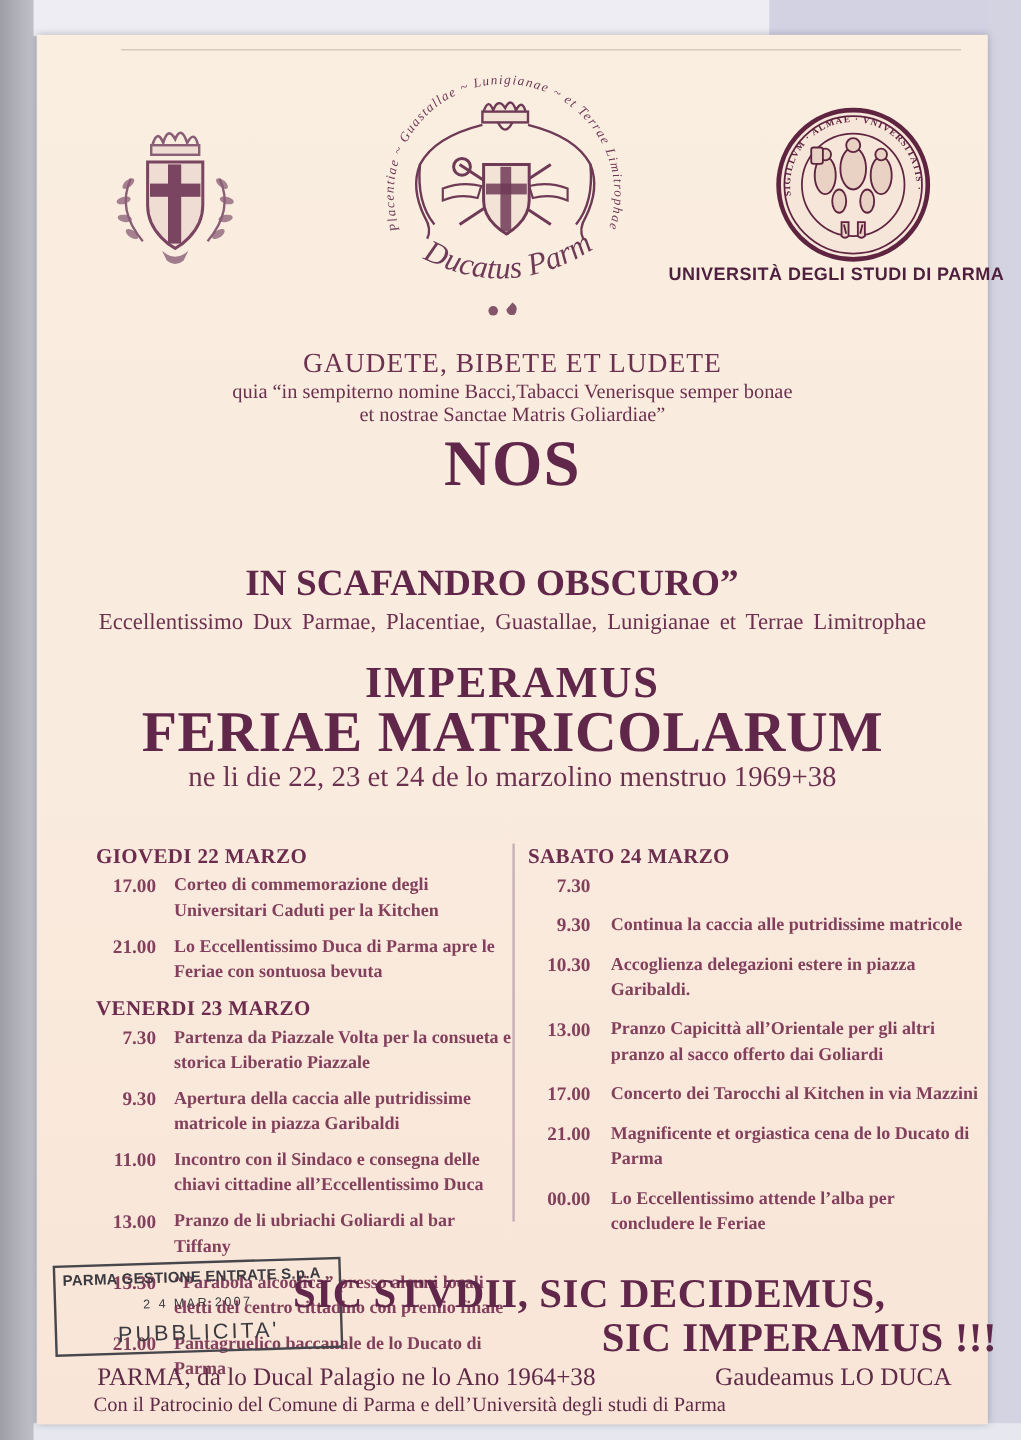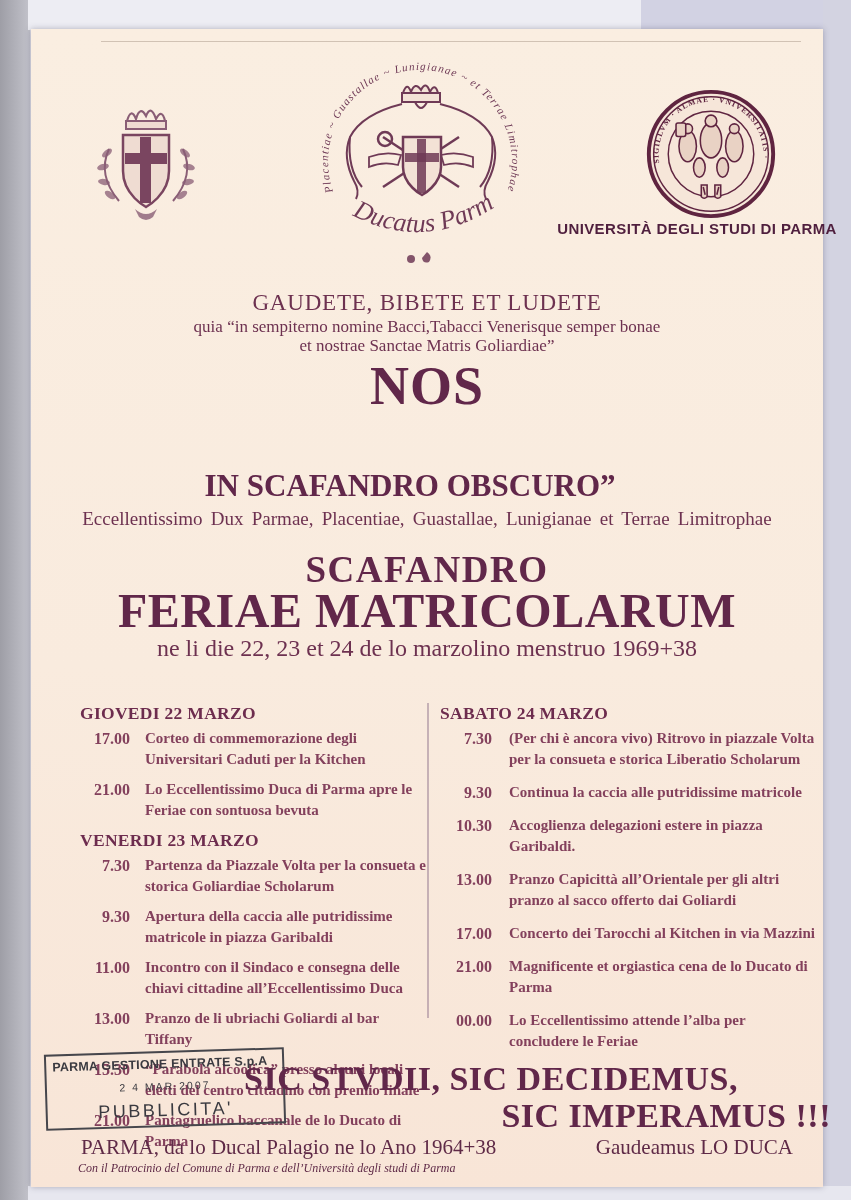--- a/index.html
+++ b/index.html
@@ -69,21 +69,21 @@
     display:flex;flex-direction:column;justify-content:space-between;
     padding:4px 6px;box-sizing:border-box;background:transparent;}
   .stamp .s1{font-size:12.5px;font-weight:bold;letter-spacing:.2px;white-space:nowrap;}
   .stamp .s2{font-size:10.5px;letter-spacing:2px;text-align:center;}
   .stamp .s3{font-size:18px;letter-spacing:2.5px;text-align:center;}
   
   .sic1{left:120px;top:1031px;width:680px;font-size:34px;font-weight:bold;color:#61274a;letter-spacing:.5px;}
   .sic2{left:120px;top:1068px;width:680px;font-size:34px;font-weight:bold;color:#61274a;letter-spacing:.5px;text-align:right;}
   .footer1{left:50px;top:1106px;width:712px;display:flex;justify-content:space-between;
     font-size:21px;color:#5f2a47;}
-  .footer2{left:47px;top:1132px;width:745px;font-size:12px;color:#5f2a47;font-style:italic;}
+  .footer2{left:47px;top:1132px;width:745px;font-size:17px;color:#5f2a47;}
   svg{display:block;}
   .plum-stroke{stroke:#6f3a56;fill:none;}
 </style>
 </head>
 <body>
 
 <div class="scan-left"></div>
 <div class="scan-top"></div>
 <div class="scan-corner"></div>
 <div class="scan-right"></div>
@@ -201,21 +201,21 @@
   <div class="abs uni-caption">UNIVERSITÀ DEGLI STUDI DI PARMA</div>
 
   <div class="abs center gaudete">GAUDETE, BIBETE ET LUDETE</div>
   <div class="abs center quia1">quia “in sempiterno nomine Bacci,Tabacci Venerisque semper bonae</div>
   <div class="abs center quia2">et nostrae Sanctae Matris Goliardiae”</div>
 
   <div class="abs center nos">NOS</div>
   <div class="abs center title3">IN SCAFANDRO OBSCURO”</div>
   <div class="abs center subtitle">Eccellentissimo Dux Parmae, Placentiae, Guastallae, Lunigianae et Terrae Limitrophae</div>
 
-  <div class="abs center indicimus">SCAFANDRO</div>
+  <div class="abs center indicimus">IMPERAMUS</div>
   <div class="abs center feriae">FERIAE MATRICOLARUM</div>
   <div class="abs center dateline">ne li die 22, 23 et 24 de lo marzolino menstruo 1969+38</div>
 
   <div class="divider"></div>
 
   <div class="col col-left">
     <div class="sec">
       <div class="sec-header">GIOVEDI 22 MARZO</div>
       <div class="row">
         <span class="t">17.00</span>
@@ -223,21 +223,21 @@
       </div>
       <div class="row">
         <span class="t">21.00</span>
         <span class="d">Lo Eccellentissimo Duca di Parma apre le Feriae con sontuosa bevuta</span>
       </div>
     </div>
     <div class="sec">
       <div class="sec-header">VENERDI 23 MARZO</div>
       <div class="row">
         <span class="t">7.30</span>
-        <span class="d">Partenza da Piazzale Volta per la consueta e storica Goliardiae Scholarum</span>
+        <span class="d">Partenza da Piazzale Volta per la consueta e storica Liberatio Piazzale</span>
       </div>
       <div class="row">
         <span class="t">9.30</span>
         <span class="d">Apertura della caccia alle putridissime matricole in piazza Garibaldi</span>
       </div>
       <div class="row">
         <span class="t">11.00</span>
         <span class="d">Incontro con il Sindaco e consegna delle chiavi cittadine all’Eccellentissimo Duca</span>
       </div>
       <div class="row">
@@ -253,21 +253,20 @@
         <span class="d">Pantagruelico baccanale de lo Ducato di Parma</span>
       </div>
     </div>
   </div>
 
   <div class="col col-right">
     <div class="sec">
       <div class="sec-header">SABATO 24 MARZO</div>
       <div class="row">
         <span class="t">7.30</span>
-        <span class="d">(Per chi è ancora vivo) Ritrovo in piazzale Volta per la consueta e storica Liberatio Scholarum</span>
       </div>
       <div class="row">
         <span class="t">9.30</span>
         <span class="d">Continua la caccia alle putridissime matricole</span>
       </div>
       <div class="row">
         <span class="t">10.30</span>
         <span class="d">Accoglienza delegazioni estere in piazza Garibaldi.</span>
       </div>
       <div class="row">

